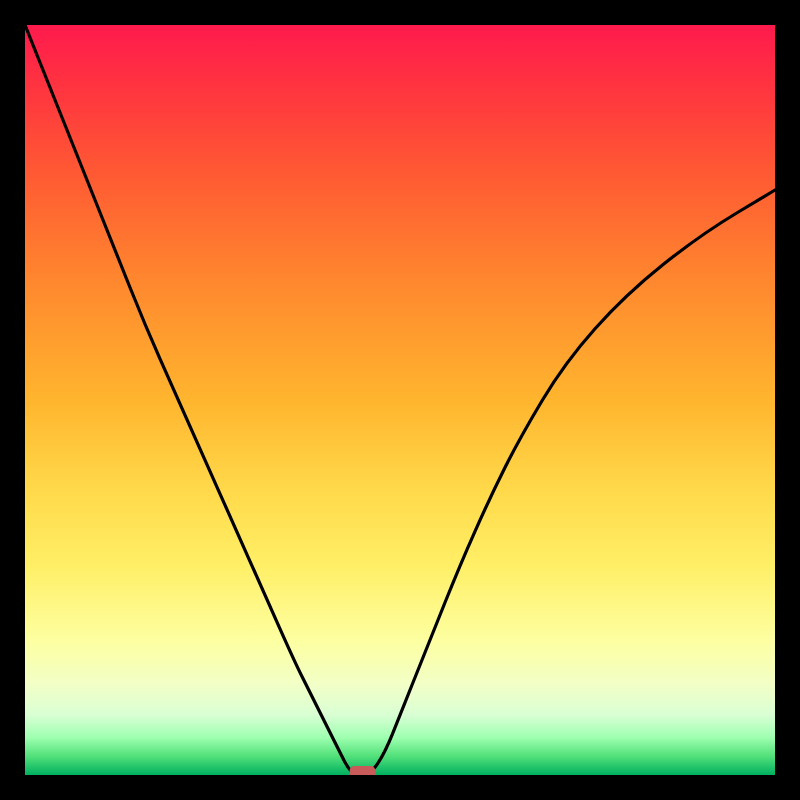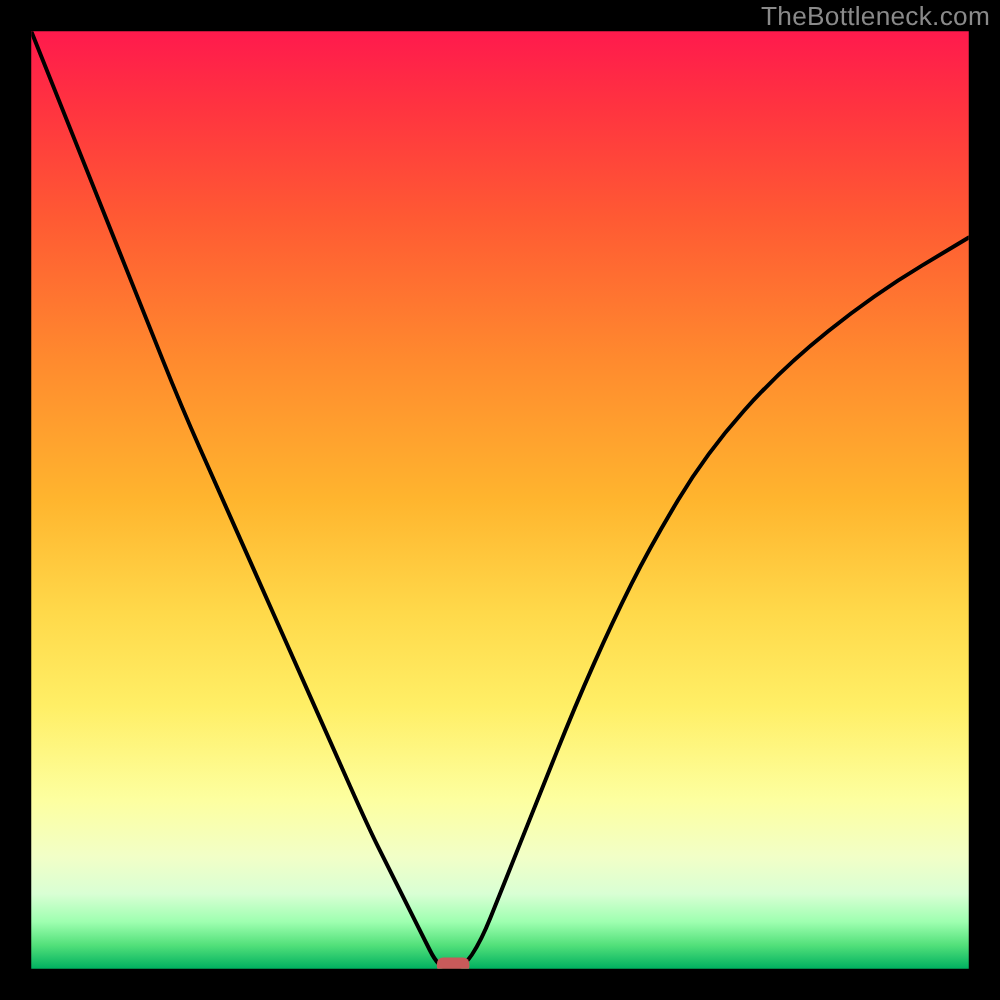--- a/index.html
+++ b/index.html
@@ -57,20 +57,19 @@
     font-size: 21px;
     color: #8a8a8a;
     letter-spacing: 0.2px;
     user-select: none;
   }
 </style>
 </head>
 <body>
 
 <div class="frame">
-  <div class="watermark">TheBottleneck.com</div>
   <div class="plot-area">
     <svg viewBox="0 0 750 750" preserveAspectRatio="none">
       <path class="curve" d="M 0.0 0.0 Q 0.0 0.0 15.0 37.5 Q 30.0 75.0 45.0 112.5 Q 60.0 150.0 75.0 187.5 Q 90.0 225.0 105.0 262.5 Q 120.0 300.0 135.0 333.8 Q 150.0 367.5 165.0 401.3 Q 180.0 435.0 195.0 468.8 Q 210.0 502.5 225.0 536.3 Q 240.0 570.0 255.0 603.8 Q 270.0 637.5 277.5 652.5 Q 285.0 667.5 292.5 682.5 Q 300.0 697.5 307.5 712.5 Q 315.0 727.5 318.8 735.0 Q 322.5 742.5 326.3 746.3 Q 330.0 750.0 337.5 750.0 Q 345.0 750.0 352.5 738.8 Q 360.0 727.5 367.5 708.8 Q 375.0 690.0 390.0 652.5 Q 405.0 615.0 420.0 577.5 Q 435.0 540.0 450.0 506.3 Q 465.0 472.5 480.0 442.5 Q 495.0 412.5 517.5 375.0 Q 540.0 337.5 570.0 303.8 Q 600.0 270.0 637.5 240.0 Q 675.0 210.0 712.5 187.5 T 750.0 165.0"></path>
       <rect class="marker" x="324.5" y="741.0" width="26" height="12" rx="5" ry="5" fill="#c85a5a"></rect>
     </svg>
   </div>
 </div>
 
 </body></html>

